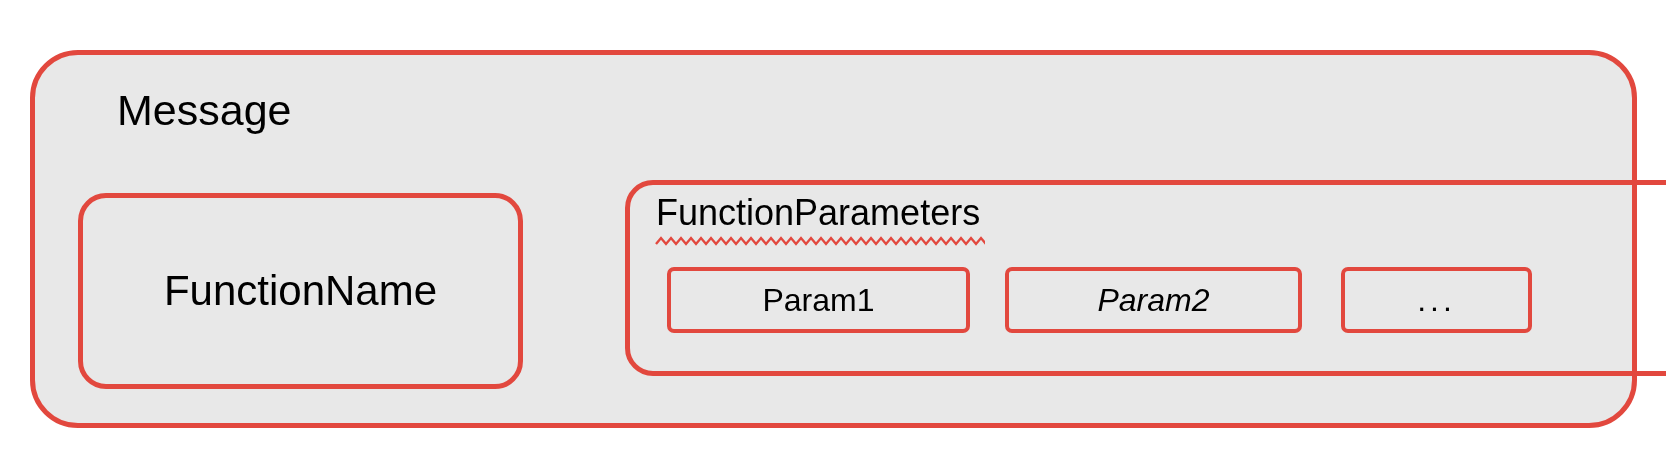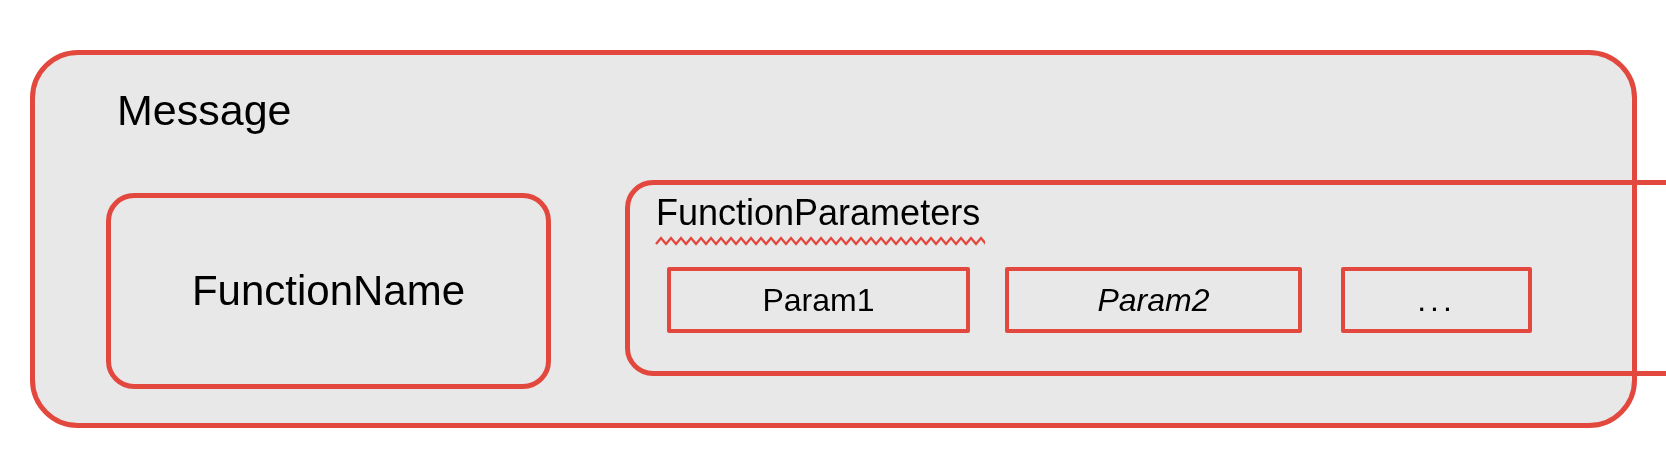--- a/index.html
+++ b/index.html
@@ -41,21 +41,20 @@
   
   .fn-box {
     position: absolute;
     left: 43px; top: 138px;
     width: 445px; height: 196px;
     border: 5px solid var(--color-border);
     border-radius: 28px;
     display: flex;
     align-items: center;
     justify-content: center;
-    margin-left: 28px;
   }
   .fn-label {
     font-size: 42px;
     line-height: 1.0;
     white-space: nowrap;
   }
   
   .fp-box {
     position: absolute;
     left: 590px; top: 125px;
@@ -80,21 +79,21 @@
     stroke: var(--color-border);
     stroke-width: 2.4;
     stroke-linejoin: miter;
   }
   
   .param-box {
     position: absolute;
     top: 82px;
     height: 66px;
     border: 4px solid var(--color-border);
-    border-radius: 2px;
+    border-radius: 7px;
     display: flex;
     align-items: center;
     justify-content: center;
   }
   .param-box .param-label {
     font-size: 32px;
     line-height: 1.0;
     white-space: nowrap;
   }
   .param1 { left: 37px;  width: 303px; }

